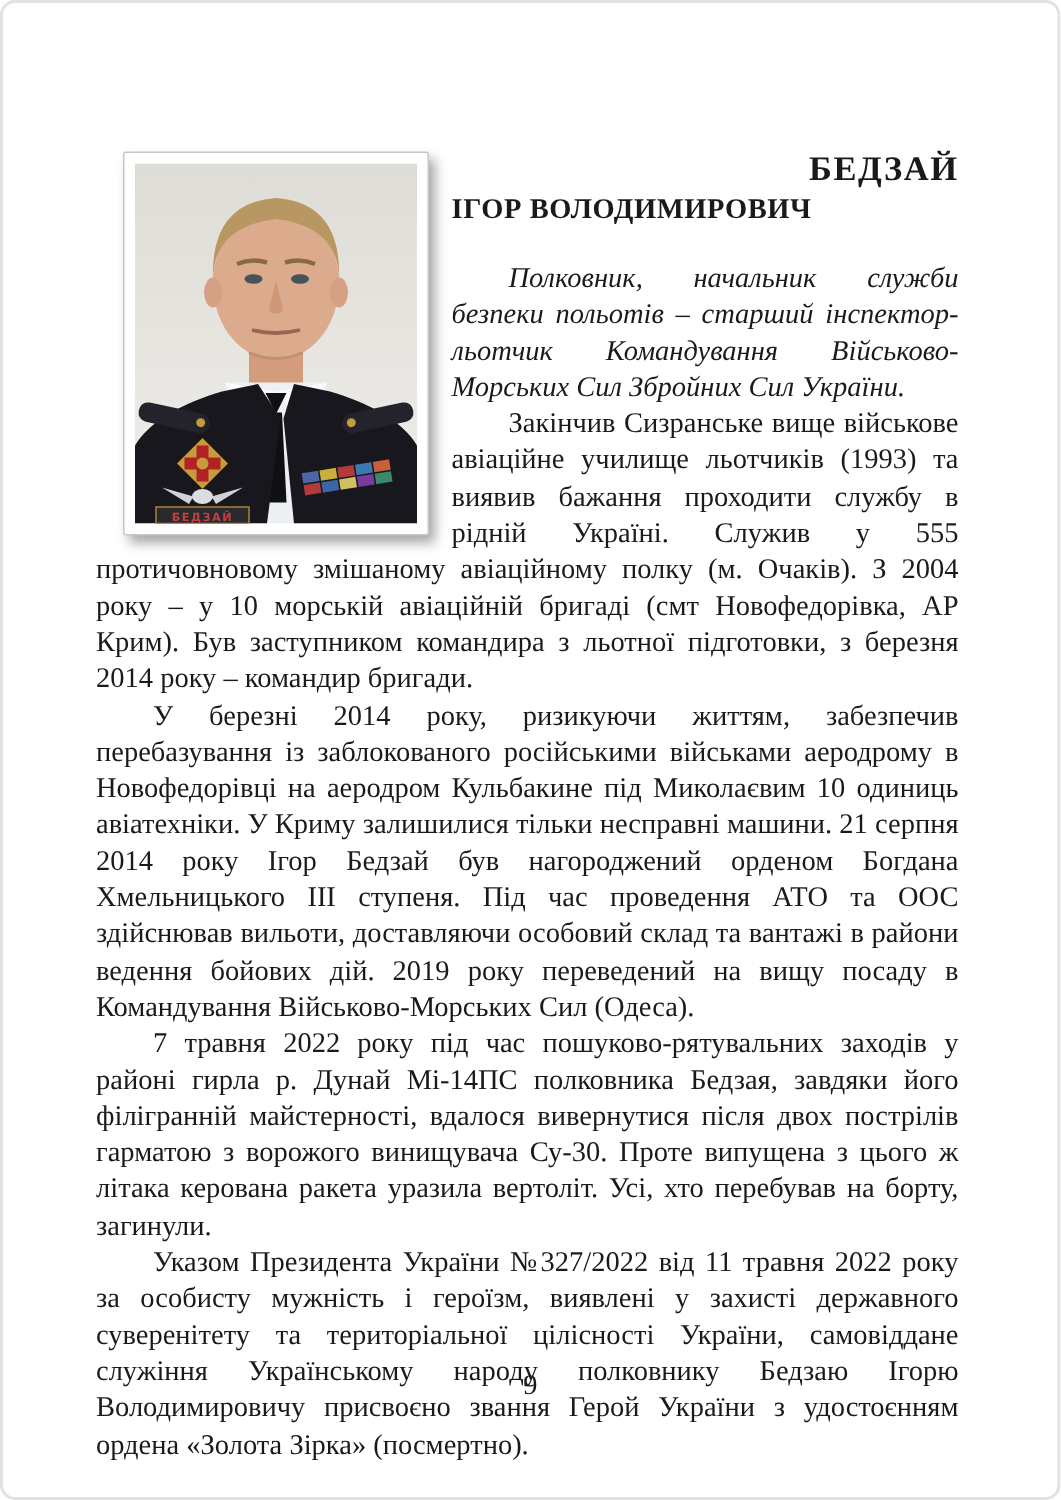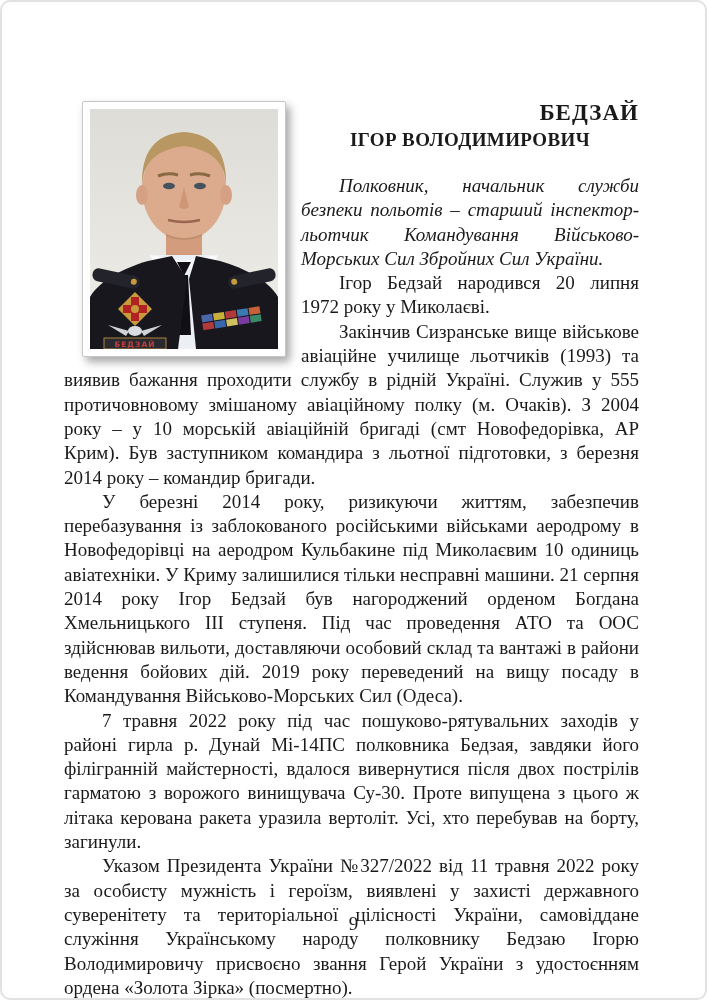--- a/index.html
+++ b/index.html
@@ -30,21 +30,21 @@
   }
   .photo-frame svg{display:block;width:188px;height:240px;}
   .title{
     text-align:right;
     font-weight:bold;
     font-size:23px;line-height:27px;
     letter-spacing:1px;
     text-indent:0;
   }
   .subtitle{
-    text-align:center;
+    text-align:left;
     font-weight:bold;
     font-size:19px;line-height:24px;
     letter-spacing:0.4px;
     margin:2px 0 22px 0;
     text-indent:0;
   }
   p.lede{
     font-style:italic;
     margin:0;
     text-indent:38px;
@@ -150,21 +150,20 @@
         <rect x="160" y="210" width="11" height="7" fill="#3a8a6a"></rect>
       </g>
     </svg>
   </div>
 
   <div class="title">БЕДЗАЙ</div>
   <div class="subtitle">ІГОР ВОЛОДИМИРОВИЧ</div>
 
   <p class="lede">Полковник, начальник служби безпеки польотів – старший інспектор-льотчик Командування Військово-Морських Сил Збройних Сил України.</p>
 
-  <p class="body-par">Ігор Бедзай народився 20 липня 1972 року у Миколаєві.</p>
   <p class="body-par">Закінчив Сизранське вище військове авіаційне училище льотчиків (1993) та виявив бажання проходити службу в рідній Україні. Служив у 555 протичовновому змішаному авіаційному полку (м. Очаків). З 2004 року – у 10 морській авіаційній бригаді (смт Новофедорівка, АР Крим). Був заступником командира з льотної підготовки, з березня 2014 року – командир бригади.</p>
   <p class="body-par">У березні 2014 року, ризикуючи життям, забезпечив перебазування із заблокованого російськими військами аеродрому в Новофедорівці на аеродром Кульбакине під Миколаєвим 10 одиниць авіатехніки. У Криму залишилися тільки несправні машини. 21 серпня 2014 року Ігор Бедзай був нагороджений орденом Богдана Хмельницького ІІІ ступеня. Під час проведення АТО та ООС здійснював вильоти, доставляючи особовий склад та вантажі в райони ведення бойових дій. 2019 року переведений на вищу посаду в Командування Військово-Морських Сил (Одеса).</p>
   <p class="body-par">7 травня 2022 року під час пошуково-рятувальних заходів у районі гирла р. Дунай Мі-14ПС полковника Бедзая, завдяки його філігранній майстерності, вдалося вивернутися після двох пострілів гарматою з ворожого винищувача Су-30. Проте випущена з цього ж літака керована ракета уразила вертоліт. Усі, хто перебував на борту, загинули.</p>
   <p class="body-par">Указом Президента України №327/2022 від 11 травня 2022 року за особисту мужність і героїзм, виявлені у захисті державного суверенітету та територіальної цілісності України, самовіддане служіння Українському народу полковнику Бедзаю Ігорю Володимировичу присвоєно звання Герой України з удостоєнням ордена «Золота Зірка» (посмертно).</p>
 
   <div class="page-number">9</div>
 
 </div>
 
 </body></html>

